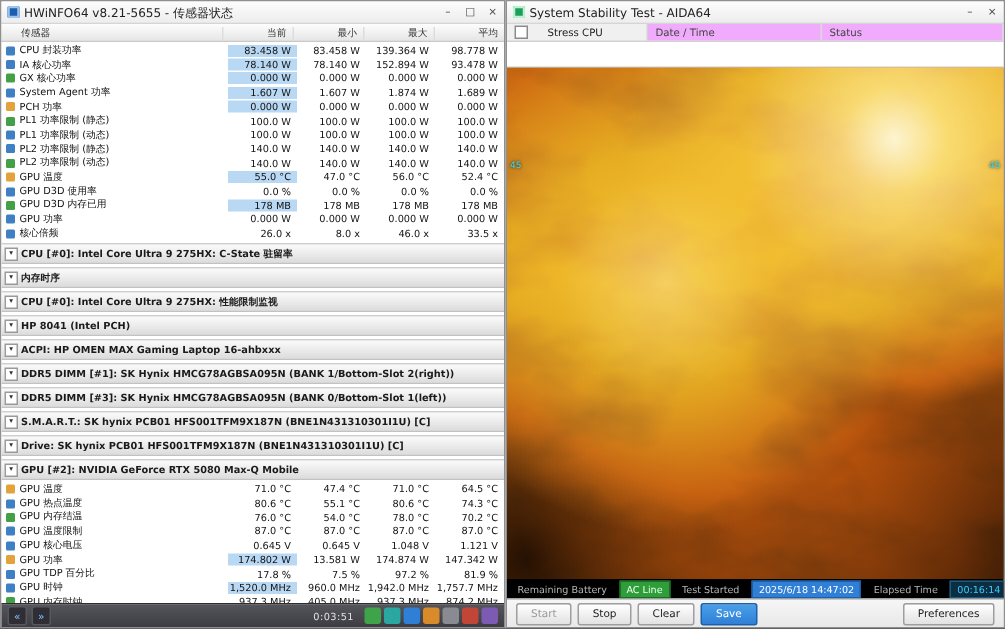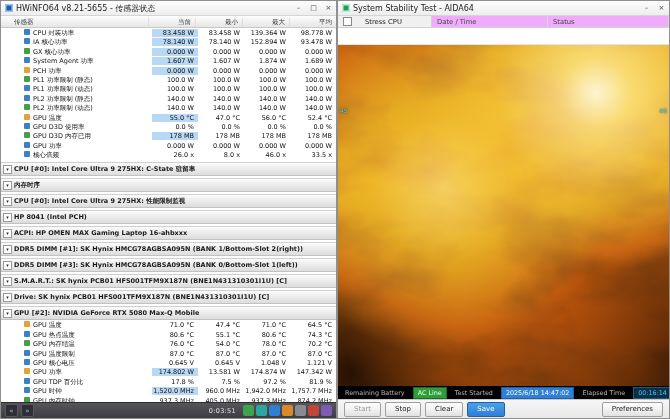--- a/index.html
+++ b/index.html
@@ -22,21 +22,21 @@
   .win-btn{width:15px;display:flex;align-items:center;justify-content:center;
     font-size:7px;color:#444;}
 
   
   .tbl-head{height:11px;flex:0 0 11px;display:flex;align-items:flex-end;
     background:linear-gradient(#fdfdfd,#e6e6e6);border-bottom:1px solid #c9c9c9;
     font-size:6.5px;color:#333;}
   .h-label{flex:1;padding-left:13px;}
   .h-val{width:42px;text-align:right;padding-right:4px;border-left:1px solid #ddd;}
   .tbl-body{flex:1;overflow:hidden;background:#fff;padding-top:1px;}
-  .s-row{height:9.4px;display:flex;align-items:flex-start;font-size:6.5px;color:#111;margin-left:20px;}
+  .s-row{height:9.4px;display:flex;align-items:center;font-size:6.5px;color:#111;}
   .s-ico{width:6px;height:6px;flex:0 0 6px;margin:0 3px 0 3px;border-radius:1px;background:#3f7fc4;}
   .s-row:nth-child(3n) .s-ico{background:#43a047;}
   .s-row:nth-child(5n) .s-ico{background:#e2a33c;}
   .s-label{flex:1;white-space:nowrap;overflow:hidden;}
   .s-val{width:42px;text-align:right;padding-right:4px;white-space:nowrap;}
   .s-val.hl{background:#b9d8f4;}
   .section-bar{height:12px;margin:2px 0 1px 0;display:flex;align-items:center;gap:2px;
     padding-left:2px;background:linear-gradient(#fbfbfb,#dcdcdc);
     border-top:1px solid #cfcfcf;border-bottom:1px solid #c2c2c2;
     font-size:6.5px;font-weight:bold;color:#1a1a1a;white-space:nowrap;overflow:hidden;}

